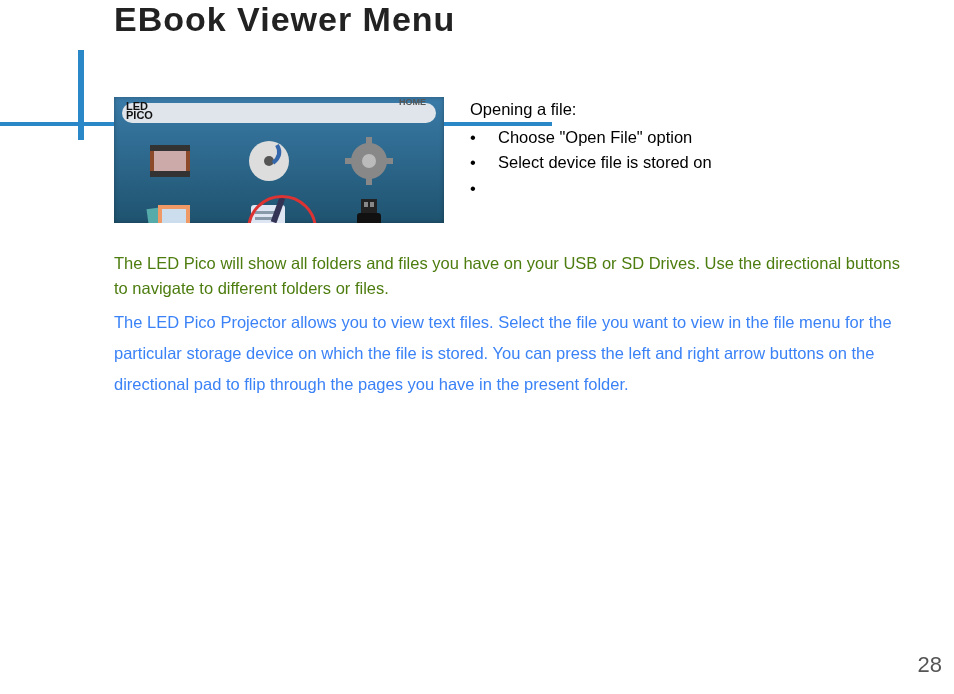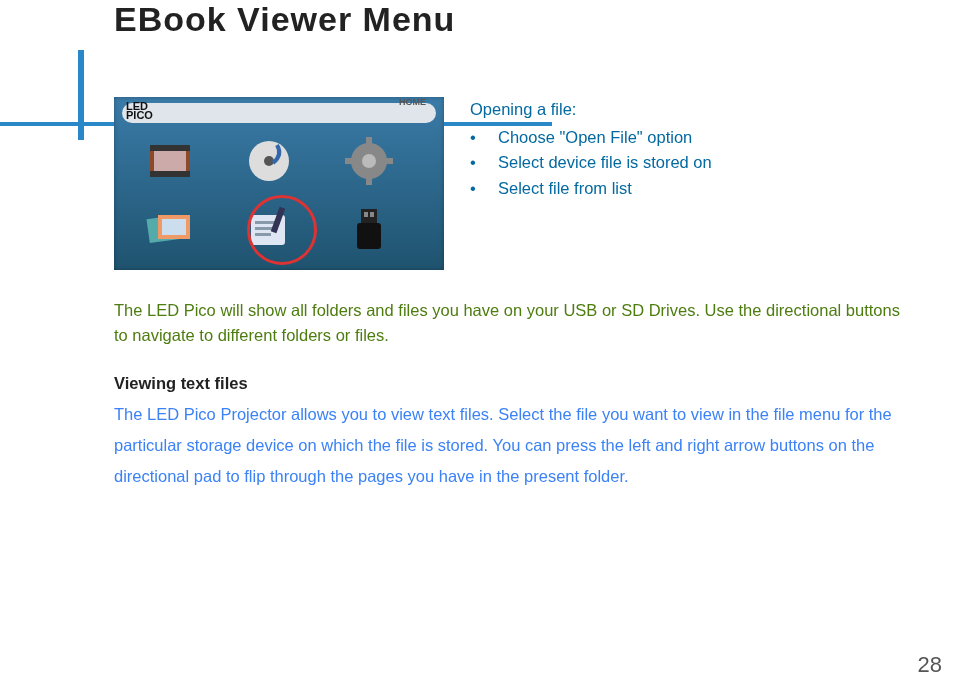--- a/index.html
+++ b/index.html
@@ -42,21 +42,21 @@
     width: 800px;
     padding-top: 40px;
   }
   .upper {
     display: flex;
     gap: 26px;
     align-items: flex-start;
   }
   .photo {
     width: 330px;
-    height: 173px;
+    height: 126px;
     background: linear-gradient(180deg,#3a7ba8 0%, #1f536f 100%);
     position: relative;
     box-shadow: 0 0 4px rgba(0,0,0,0.3) inset;
     overflow: hidden;
   }
   .p-topbar {
     position:absolute; top:6px; left:8px; right:8px; height:20px;
     background:#dfe5ea; border-radius:10px;
   }
   .p-home {
@@ -75,21 +75,21 @@
   }
   .p-icon svg{ width:100%; height:100%;}
   .circle-mark{
     position:absolute;
     top: 98px; left: 133px;
     width:64px; height:64px; border:3px solid #d33; border-radius:50%;
     pointer-events:none;
   }
   .instr {
     font-size: 16.5px;
-    color:#0369a1;
+    color:#000000;
     line-height:1.55;
   }
   .instr .lead { margin: 0 0 2px 0;}
   .instr .row { display:flex; gap:22px;}
   .instr .dot { width:6px; text-align:center;}
   .para {
     margin-top: 28px;
     font-size: 16.5px;
     color:#4d7c0f;
     line-height:1.5;
@@ -197,25 +197,23 @@
       <div class="row">
           <span class="dot">•</span>
           <span>Choose "Open File" option</span>
         </div>
       <div class="row">
           <span class="dot">•</span>
           <span>Select device file is stored on</span>
         </div>
       <div class="row">
           <span class="dot">•</span>
-          <span>Select file from list</span>
         </div>
     </div>
   </div>
 
   <div class="para">The LED Pico will show all folders and files you have on your USB or SD Drives. Use the directional buttons to navigate to different folders or files.</div>
 
-  <div class="subhead">Viewing text files</div>
   <div class="body">The LED Pico Projector allows you to view text files.  Select the file you want to view in the file menu for the particular storage device on which the file is stored.  You can press the left and right arrow buttons on the directional pad to flip through the pages you have in the present folder.</div>
 
 </div>
 
 <div class="pageno">28</div>
 
 </body></html>

